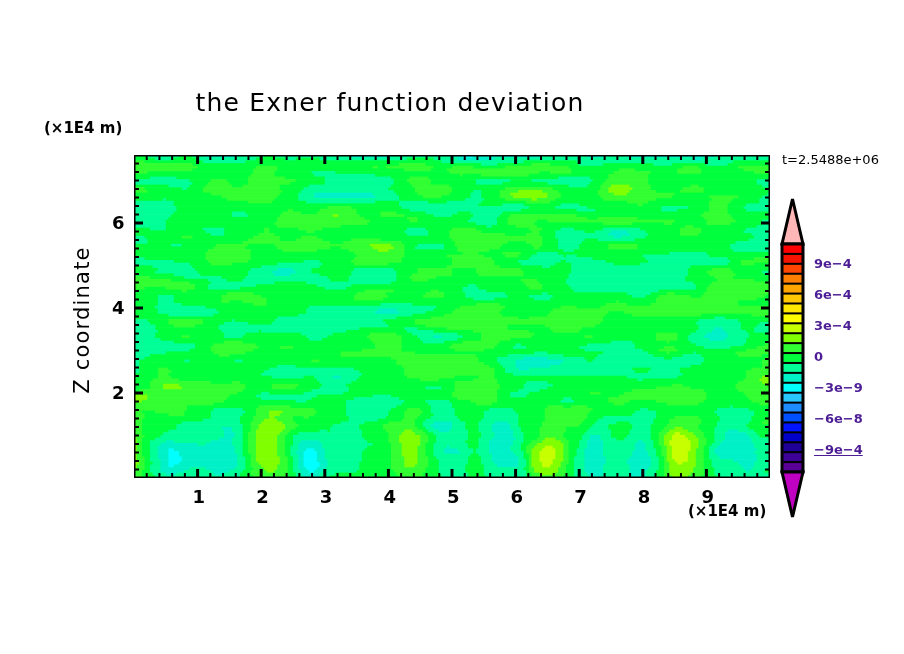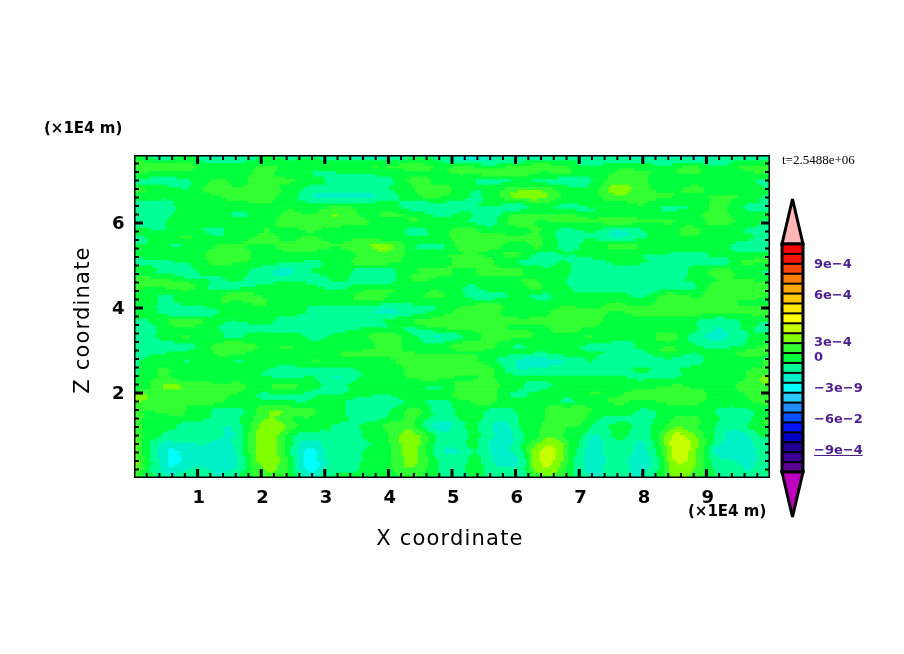--- a/index.html
+++ b/index.html
@@ -44,21 +44,20 @@
   #xlabel-units {
     left: 688px; top: 502px;
     font-size: 15px;
     font-weight: bold;
     letter-spacing: 0px;
   }
   #time-stamp {
     left: 782px; top: 152px;
     font-size: 13px;
     letter-spacing: 0px;
-    font-family: Liberation Serif, serif;
   }
   #xaxis-title {
     left: 280px; top: 526px;
     width: 340px;
     text-align: center;
     font-size: 21px;
     letter-spacing: 1.2px;
   }
   #yaxis-title {
     left: -20px; top: 310px;
@@ -94,20 +93,21 @@
     position: absolute;
     left: 776px;
     top: 198px;
   }
 </style>
 </head>
 <body>
 
 <div class="root">
 
+  <div class="txt" id="plot-title">the Exner function deviation</div>
 
   <div class="txt" id="ylabel-units">(×1E4 m)</div>
 
   <div class="txt" id="time-stamp">t=2.5488e+06</div>
 
   <div class="plot-wrap">
     <svg id="plot-svg" width="636" height="323">
         <rect x="0.00" y="0.00" width="13.85" height="3.29" fill="#00ff3c"></rect>
         <rect x="13.25" y="0.00" width="32.40" height="3.29" fill="#00ff96"></rect>
         <rect x="45.05" y="0.00" width="13.85" height="3.29" fill="#00ff3c"></rect>
@@ -2716,21 +2716,20 @@
       <div class="axis-tick-label" style="left: 574.2px; top: 486px;">7</div>
       <div class="axis-tick-label" style="left: 637.8px; top: 486px;">8</div>
       <div class="axis-tick-label" style="left: 701.4px; top: 486px;">9</div>
     </div>
   <div id="ytick-labels">
       <div class="axis-tick-label" style="left: 112px; top: 382px;">2</div>
       <div class="axis-tick-label" style="left: 112px; top: 297px;">4</div>
       <div class="axis-tick-label" style="left: 112px; top: 212px;">6</div>
     </div>
 
-  <div class="txt" id="xaxis-title">X coordinate</div>
   <div class="txt" id="yaxis-title">Z coordinate</div>
 
   <div class="txt" id="xlabel-units">(×1E4 m)</div>
 
   <div class="cbar-wrap">
     <svg id="cbar-svg" width="34" height="320">
         <polygon points="16.5,1 27,46 6,46" fill="#ffb6b6" stroke="#000" stroke-width="3" stroke-linejoin="miter"></polygon>
         <rect x="6" y="46.00" width="21" height="10.41" fill="#ff0000"></rect>
         <rect x="6" y="55.91" width="21" height="10.41" fill="#f61400"></rect>
         <rect x="6" y="65.83" width="21" height="10.41" fill="#ff4500"></rect>
@@ -2776,20 +2775,20 @@
         <line x1="6" y1="244.26" x2="27" y2="244.26" stroke="#000" stroke-width="2"></line>
         <line x1="6" y1="254.17" x2="27" y2="254.17" stroke="#000" stroke-width="2"></line>
         <line x1="6" y1="264.09" x2="27" y2="264.09" stroke="#000" stroke-width="2"></line>
         <rect x="6" y="46" width="21" height="228" fill="none" stroke="#000" stroke-width="3"></rect>
         <polygon points="6,274 27,274 16.5,319" fill="#c000c0" stroke="#000" stroke-width="3" stroke-linejoin="miter"></polygon>
       </svg>
   </div>
   <div id="cbar-labels">
       <div class="cbar-label" style="left: 814px; top: 255.727px;">9e−4</div>
       <div class="cbar-label" style="left: 814px; top: 286.818px;">6e−4</div>
-      <div class="cbar-label" style="left: 814px; top: 317.909px; margin-top: 16px;">3e−4</div>
+      <div class="cbar-label" style="left: 814px; top: 317.909px;">3e−4</div>
       <div class="cbar-label" style="left: 814px; top: 349px;">0</div>
       <div class="cbar-label" style="left: 814px; top: 380.091px;">−3e−9</div>
-      <div class="cbar-label" style="left: 814px; top: 411.182px;">−6e−2</div>
+      <div class="cbar-label" style="left: 814px; top: 411.182px;">−6e−8</div>
       <div class="cbar-label" style="left: 814px; top: 442.273px; text-decoration: underline;">−9e−4</div>
     </div>
 
 </div>
 
 </body></html>

